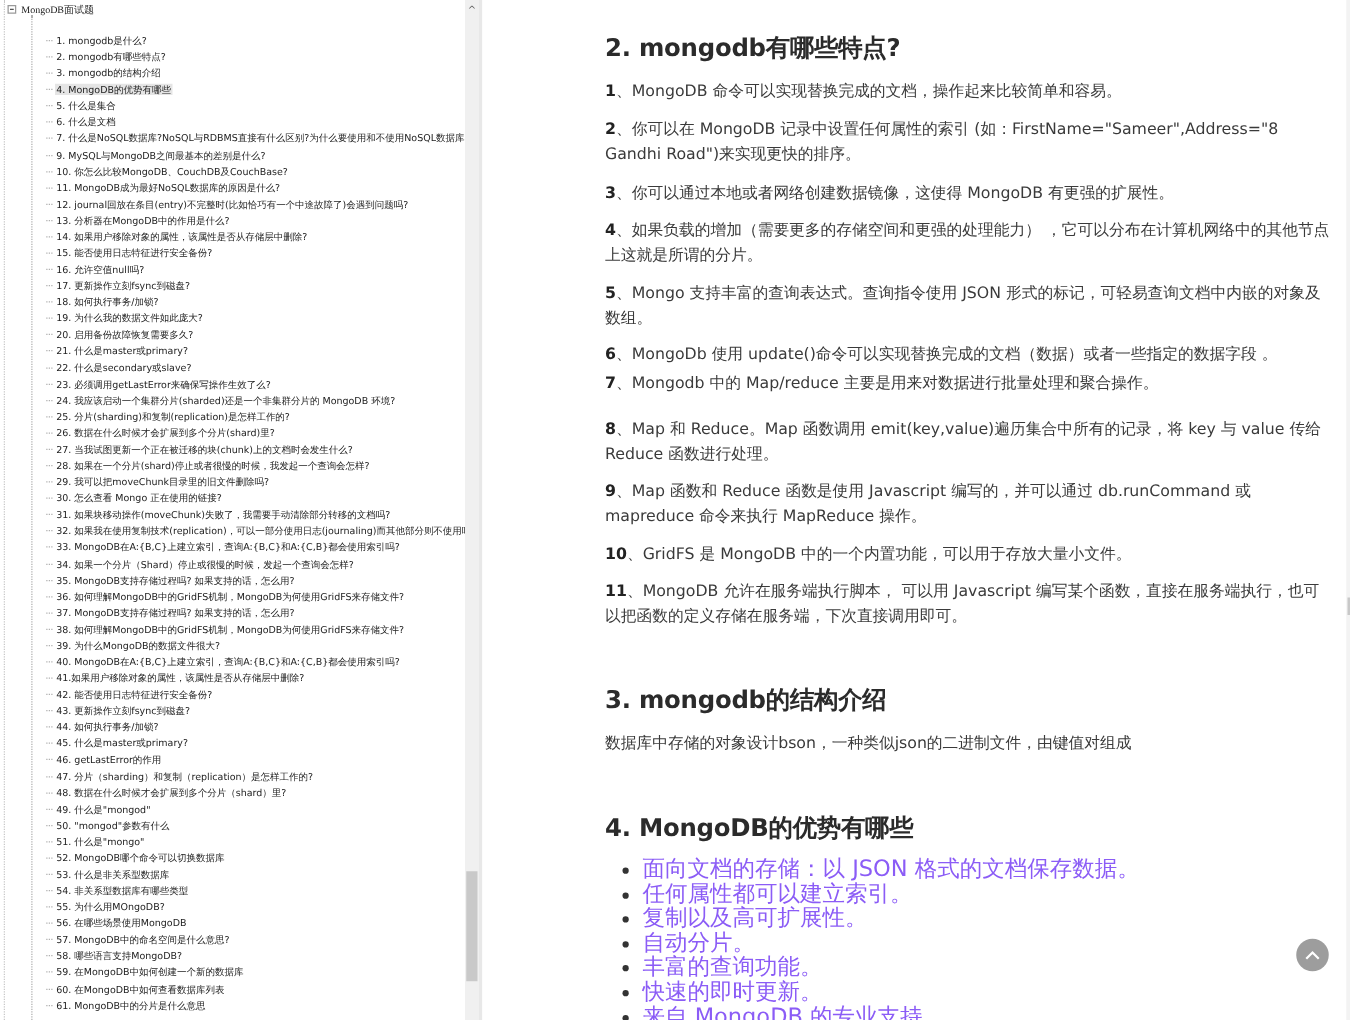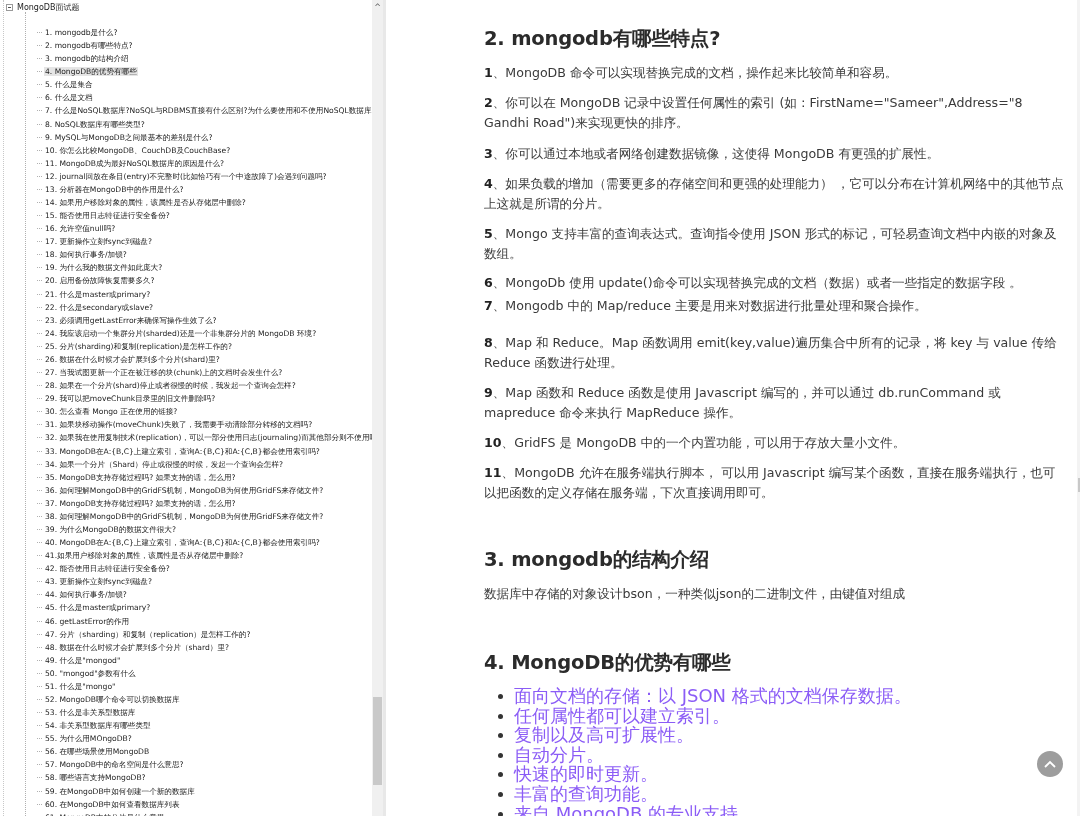--- a/index.html
+++ b/index.html
@@ -17,20 +17,21 @@
     position: absolute; left: 0; top: 0; width: 372px; height: 816px; overflow: hidden;
   }
   .toc-dash-left {
     position: absolute; left: 3px; top: 0; width: 0; height: 816px;
     border-left: 1px dotted #c8c8c8;
   }
   .toc-root {
     position: absolute; left: 6px; top: 1px; height: 13px;
     display: flex; align-items: center; font-size: 8px; color: #222;
     white-space: nowrap;
+    font-family: Liberation Serif, serif;
   }
   .toc-collapse {
     width: 7px; height: 7px; border: 1px solid #9a9a9a; box-sizing: border-box;
     position: relative; margin-right: 4px; background: #fff;
   }
   .toc-collapse::after {
     content: ""; position: absolute; left: 1px; top: 2px; width: 3px; height: 1px; background: #555;
   }
   .toc-vline {
     position: absolute; left: 25px; top: 12px; width: 0; height: 804px;
@@ -108,21 +109,20 @@
     </div>
     <div class="toc-vline"></div>
     <ul class="toc-list" id="toc-list">
         <li class="toc-item"><span>1. mongodb是什么?</span></li>
         <li class="toc-item"><span>2. mongodb有哪些特点?</span></li>
         <li class="toc-item"><span>3. mongodb的结构介绍</span></li>
         <li class="toc-item selected"><span>4. MongoDB的优势有哪些</span></li>
         <li class="toc-item"><span>5. 什么是集合</span></li>
         <li class="toc-item"><span>6. 什么是文档</span></li>
         <li class="toc-item"><span>7. 什么是NoSQL数据库?NoSQL与RDBMS直接有什么区别?为什么要使用和不使用NoSQL数据库</span></li>
-        <li class="toc-item"><span>8. NoSQL数据库有哪些类型?</span></li>
         <li class="toc-item"><span>9. MySQL与MongoDB之间最基本的差别是什么?</span></li>
         <li class="toc-item"><span>10. 你怎么比较MongoDB、CouchDB及CouchBase?</span></li>
         <li class="toc-item"><span>11. MongoDB成为最好NoSQL数据库的原因是什么?</span></li>
         <li class="toc-item"><span>12. journal回放在条目(entry)不完整时(比如恰巧有一个中途故障了)会遇到问题吗?</span></li>
         <li class="toc-item"><span>13. 分析器在MongoDB中的作用是什么?</span></li>
         <li class="toc-item"><span>14.  如果用户移除对象的属性，该属性是否从存储层中删除?</span></li>
         <li class="toc-item"><span>15. 能否使用日志特征进行安全备份?</span></li>
         <li class="toc-item"><span>16. 允许空值null吗?</span></li>
         <li class="toc-item"><span>17. 更新操作立刻fsync到磁盘?</span></li>
         <li class="toc-item"><span>18. 如何执行事务/加锁?</span></li>
@@ -196,22 +196,22 @@
 
     <div class="h2" style="top:546px;">3. mongodb的结构介绍</div>
     <div class="para" style="top:584px;">数据库中存储的对象设计bson，一种类似json的二进制文件，由键值对组成</div>
 
     <div class="h2" style="top:649px;">4. MongoDB的优势有哪些</div>
     <ul class="bullets" id="bullets">
         <li>面向文档的存储：以 JSON 格式的文档保存数据。</li>
         <li>任何属性都可以建立索引。</li>
         <li>复制以及高可扩展性。</li>
         <li>自动分片。</li>
+        <li>丰富的查询功能。</li>
         <li>快速的即时更新。</li>
-        <li>丰富的查询功能。</li>
         <li>来自 MongoDB 的专业支持。</li>
       </ul>
   </div>
 </div>
 
 <div class="right-edge"></div>
 <div class="right-edge-mark"></div>
 
 <div class="back-top">
   <svg width="14" height="10" viewBox="0 0 14 10">

